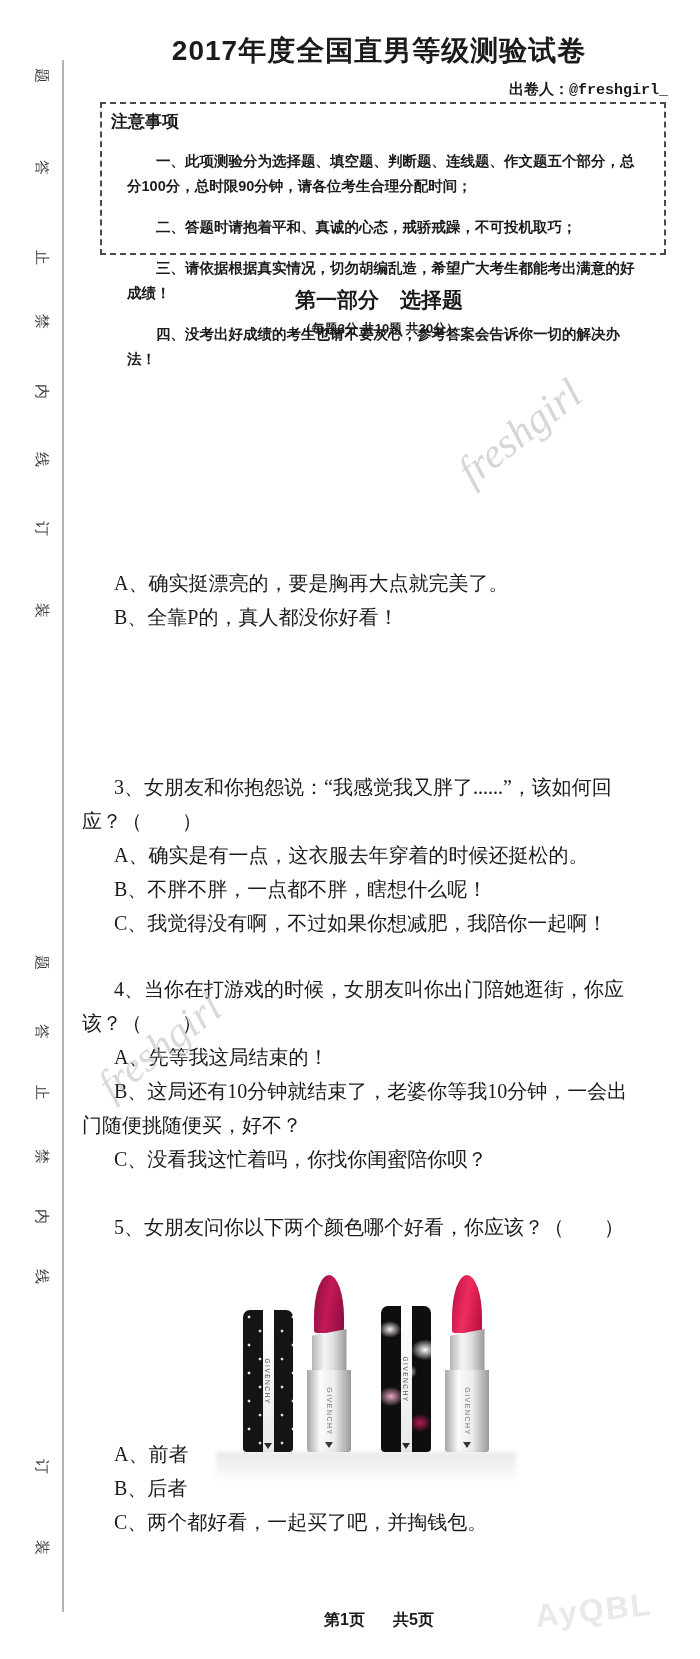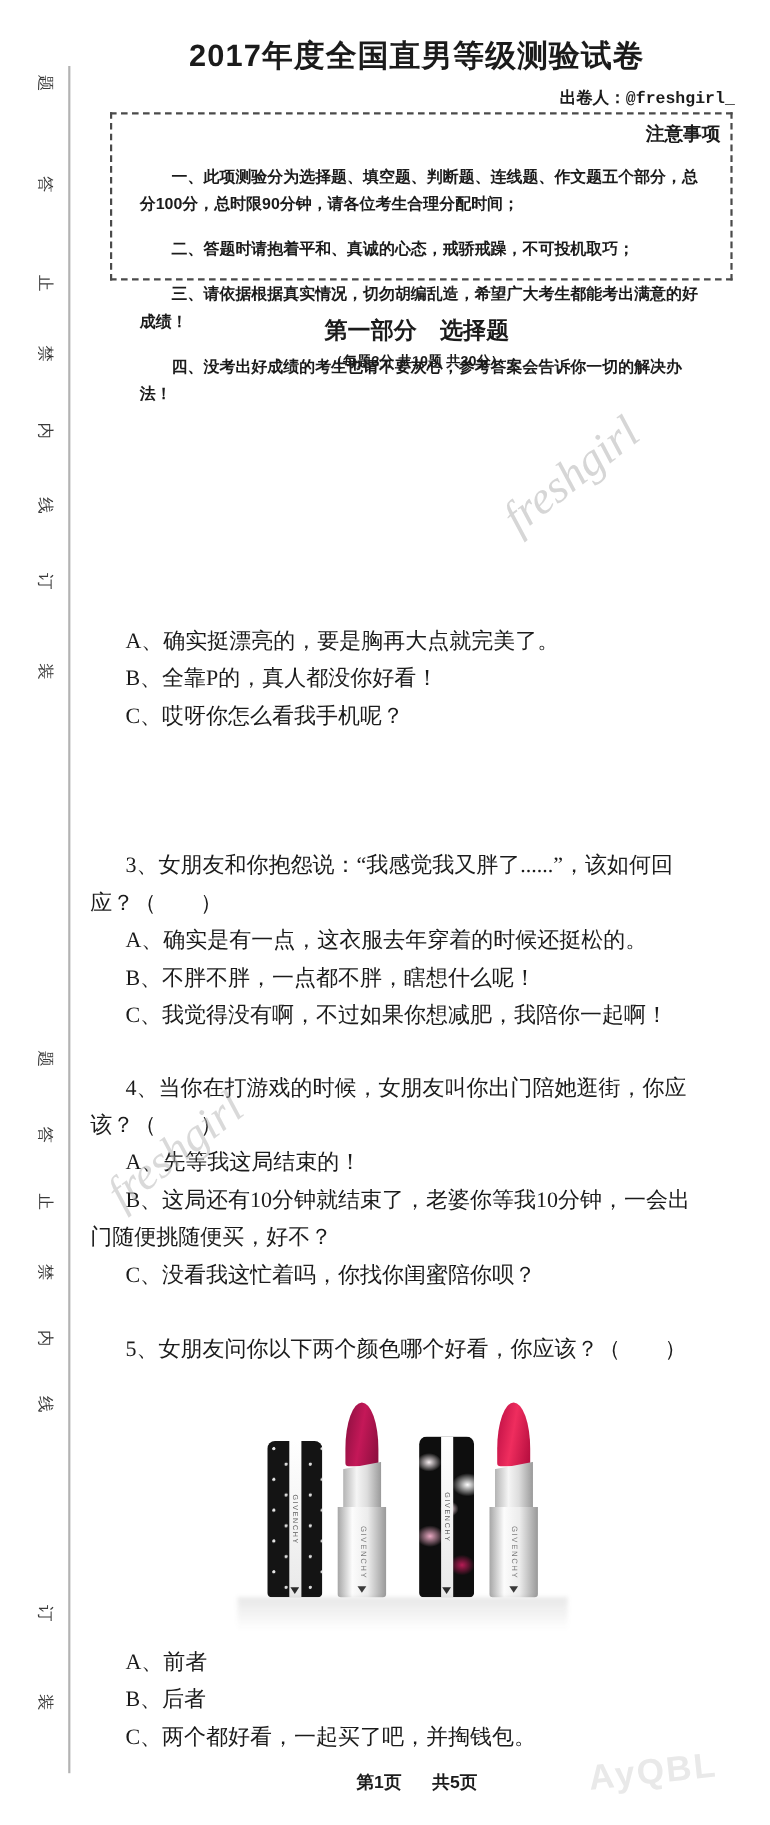--- a/index.html
+++ b/index.html
@@ -31,34 +31,34 @@
   
   .title{position:absolute;top:32px;left:62px;right:4px;text-align:center;
         font-family:"Liberation Sans",sans-serif;font-weight:bold;font-size:28px;letter-spacing:1px;}
   .author{position:absolute;top:80px;right:32px;font-size:15px;font-weight:bold;
         font-family:"Liberation Sans",sans-serif;}
   .author .handle{font-family:Liberation Mono, monospace;}
 
   
   .notice{position:absolute;left:100px;top:102px;width:566px;height:153px;box-sizing:border-box;
         border:2px dashed #4a4a4a;padding:5px 9px 0 9px;font-family:"Liberation Sans",sans-serif;}
-  .notice-title{text-align:right;font-weight:bold;font-size:17px;margin:1px 0 3px 0;}
+  .notice-title{text-align:left;font-weight:bold;font-size:17px;margin:1px 0 3px 0;}
   .notice p{margin:16px;font-size:14.5px;font-weight:bold;line-height:25px;text-indent:29px;}
 
   
   .section-title{position:absolute;top:286px;left:62px;right:4px;text-align:center;
         font-weight:bold;font-size:21px;font-family:"Liberation Sans",sans-serif;}
   .section-sub{position:absolute;top:320px;left:62px;right:4px;text-align:center;
         font-weight:bold;font-size:13px;font-family:"Liberation Sans",sans-serif;}
 
   
   .q{position:absolute;left:82px;width:562px;font-size:20px;line-height:34px;}
   .q p{margin:0;text-indent:32px;}
   .q-1{top:356px}.q-2{top:566px}.q-3{top:770px}.q-4{top:972px}
-  .q-5-stem{top:1210px}.q-5-opts{top:1494px}
+  .q-5-stem{top:1210px}.q-5-opts{top:1437px}
 
   
   .figure{position:absolute;top:1270px;left:0;right:0;height:182px;
         display:flex;justify-content:center;align-items:flex-end;gap:30px;
         transform:translateX(16px);}
   .pair{display:flex;align-items:flex-end;gap:14px;}
   .cap{position:relative;width:50px;height:142px;border-radius:7px 7px 4px 4px;overflow:hidden;}
   .cap-stars{background-color:#141414;
         background-image:radial-gradient(circle 1.6px at 6px 7px,#e8e8e8 1.2px,rgba(0,0,0,0) 1.7px),
                          radial-gradient(circle 1.6px at 17px 21px,#dcdcdc 1.2px,rgba(0,0,0,0) 1.7px);
@@ -143,21 +143,20 @@
     <p>四、没考出好成绩的考生也请不要灰心，参考答案会告诉你一切的解决办法！</p>
   </div>
 
   <div class="section-title">第一部分　选择题</div>
   <div class="section-sub">（每题3分 共10题 共30分）</div>
 
 
   <div class="q q-2">
     <p>A、确实挺漂亮的，要是胸再大点就完美了。</p>
     <p>B、全靠P的，真人都没你好看！</p>
-    <p>C、哎呀你怎么看我手机呢？</p>
   </div>
 
   <div class="q q-3">
     <p>3、女朋友和你抱怨说：“我感觉我又胖了......”，该如何回应？（　　）</p>
     <p>A、确实是有一点，这衣服去年穿着的时候还挺松的。</p>
     <p>B、不胖不胖，一点都不胖，瞎想什么呢！</p>
     <p>C、我觉得没有啊，不过如果你想减肥，我陪你一起啊！</p>
   </div>
 
   <div class="q q-4">

